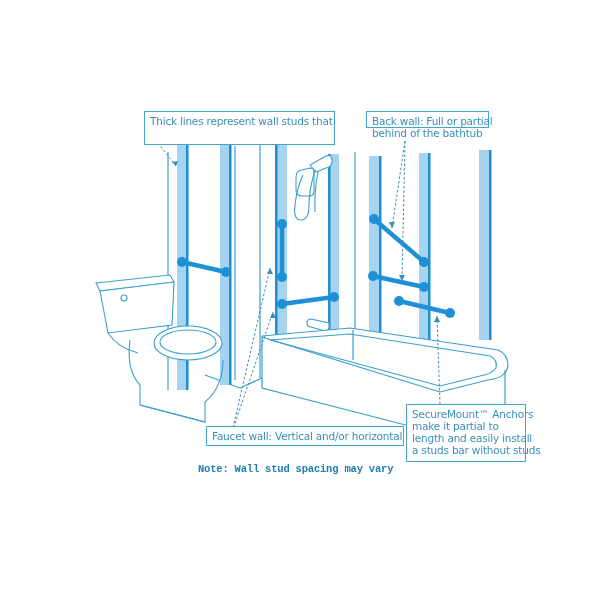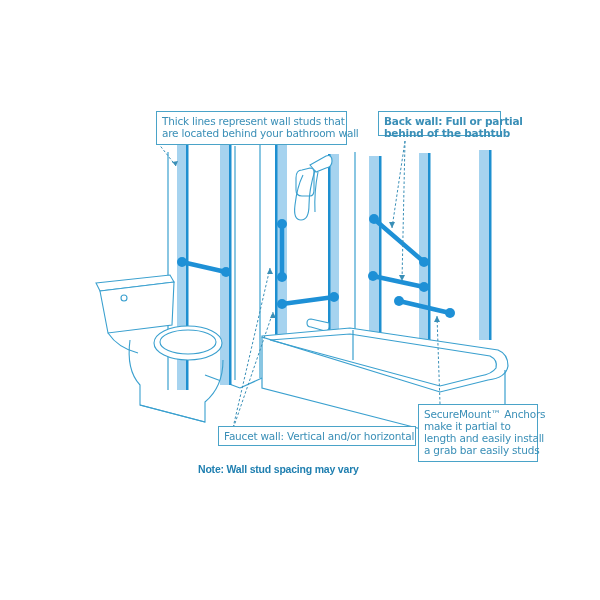--- a/index.html
+++ b/index.html
@@ -3,25 +3,24 @@
 <meta charset="utf-8">
 <style>
   html, body { margin:0; padding:0; background:#ffffff; }
   body { width:600px; height:600px; position:relative; overflow:hidden; font-family:"DejaVu Sans", sans-serif; }
   #scene { position:absolute; left:0; top:0; width:600px; height:600px; }
   .callout {
     position:absolute; background:#ffffff; border:1.5px solid #4aa3c8;
     color:#3a8fb7; font-size:10.5px; line-height:12px; padding:3px 5px;
     font-family:"DejaVu Sans", sans-serif; box-sizing:border-box; white-space:nowrap;
     letter-spacing:-0.2px;
-    margin-left:12px;
   }
   .note {
     position:absolute; color:#1f7fb0; font-weight:bold; font-size:10.5px;
-    font-family:Liberation Sans, sans-serif; letter-spacing:-0.2px;
+    font-family:Liberation Mono, monospace; letter-spacing:-0.2px;
   }
   .line { display:block; }
 </style>
 </head>
 <body>
 
 <svg id="scene" viewBox="0 0 600 600" xmlns="http://www.w3.org/2000/svg">
 
   <g fill="none" stroke="#3aa0cf" stroke-width="1.2">
 
@@ -136,32 +135,31 @@
     <polygon points="392,228 389,222 395,222"></polygon>
     <polygon points="402,281 399,275 405,275"></polygon>
     <polygon points="270,268 267,274 273,274"></polygon>
     <polygon points="273,312 270,318 276,318"></polygon>
     <polygon points="437,316 434,322 440,322"></polygon>
   </g>
 </svg>
 
 <div class="callout" style="left:144px; top:111px; width:191px; height:34px;">
   <span class="line">Thick lines represent wall studs that</span>
-  <span class="line">are located behind your bathroom wall</span>
 </div>
 
-<div class="callout" style="left:366px; top:111px; width:123px; height:25px;font-weight:bold;">
+<div class="callout" style="left:366px; top:111px; width:123px; height:17px;">
   <span class="line">Back wall: Full or partial</span>
   <span class="line">behind of the bathtub</span>
 </div>
 
 <div class="callout" style="left:206px; top:426px; width:198px; height:20px; padding-top:3px;">
   <span class="line">Faucet wall: Vertical and/or horizontal bar</span>
 </div>
 
 <div class="callout" style="left:406px; top:404px; width:120px; height:58px;">
   <span class="line">SecureMount™ Anchors</span>
   <span class="line">make it partial to</span>
   <span class="line">length and easily install</span>
-  <span class="line">a grab bar easily studs</span>
+  <span class="line">a studs bar without studs</span>
 </div>
 
 <div class="note" style="left:198px; top:463px;">Note: Wall stud spacing may vary</div>
 
 </body></html>

